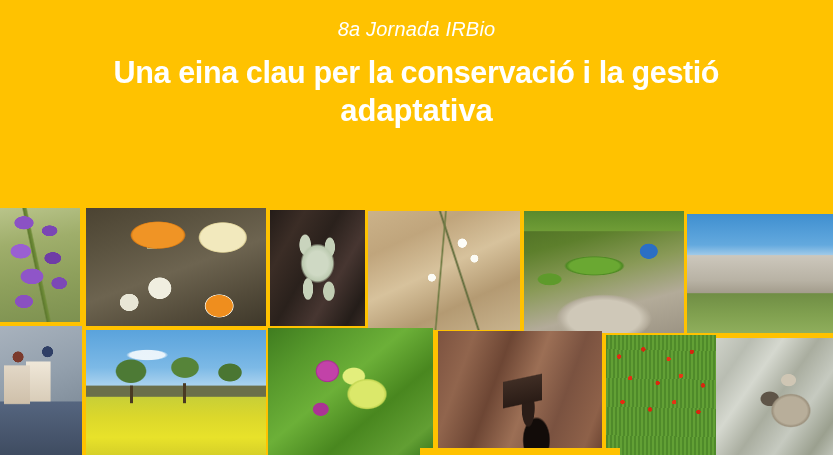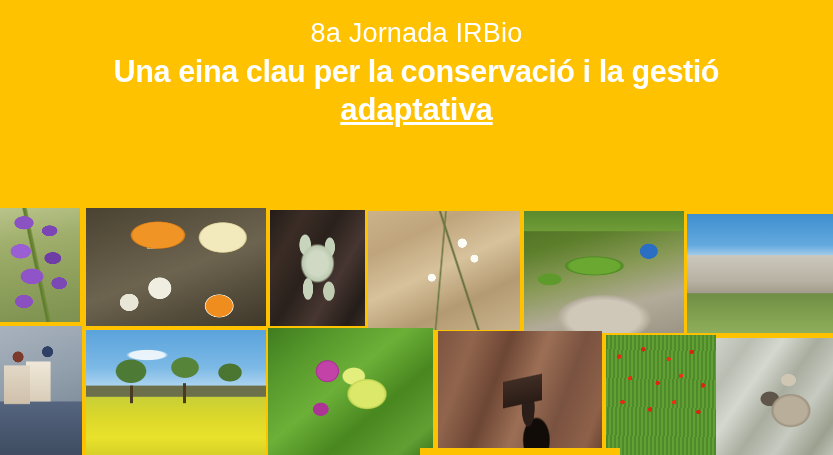--- a/index.html
+++ b/index.html
@@ -22,35 +22,34 @@
   
   #header {
     position:absolute; left:0; top:0; width:833px; height:208px;
     background:#ffc200;
     display:flex; flex-direction:column;
     align-items:center; justify-content:flex-start;
     padding-top:19px;
   }
   .t-line { color:#ffffff; text-align:center; white-space:nowrap; }
   #t-line-1 {
-    font-size:27px; font-weight:400; letter-spacing:.2px;
-    line-height:1.05; margin-bottom:6px;
+    font-size:20px; font-weight:400; letter-spacing:.2px;
+    line-height:1.05; margin-bottom:14px;font-style:italic;
   }
   #t-line-2 {
     font-size:31px; font-weight:bold; letter-spacing:-.2px;
     line-height:1.16;
   }
   #t-line-3 {
     font-size:31px; font-weight:bold; letter-spacing:-.4px;
     line-height:1.22; transform:scaleX(.985); transform-origin:center;
   }
   #t-line-4 {
     font-size:31px; font-weight:bold; letter-spacing:-.1px;
     line-height:1.22;
-    text-decoration:underline;
   }
 
   
   #mosaic {
     position:absolute; left:0; top:208px; width:833px; height:247px;
     background:#ffc200;
   }
   .photo {
     position:absolute;
     overflow:hidden;

